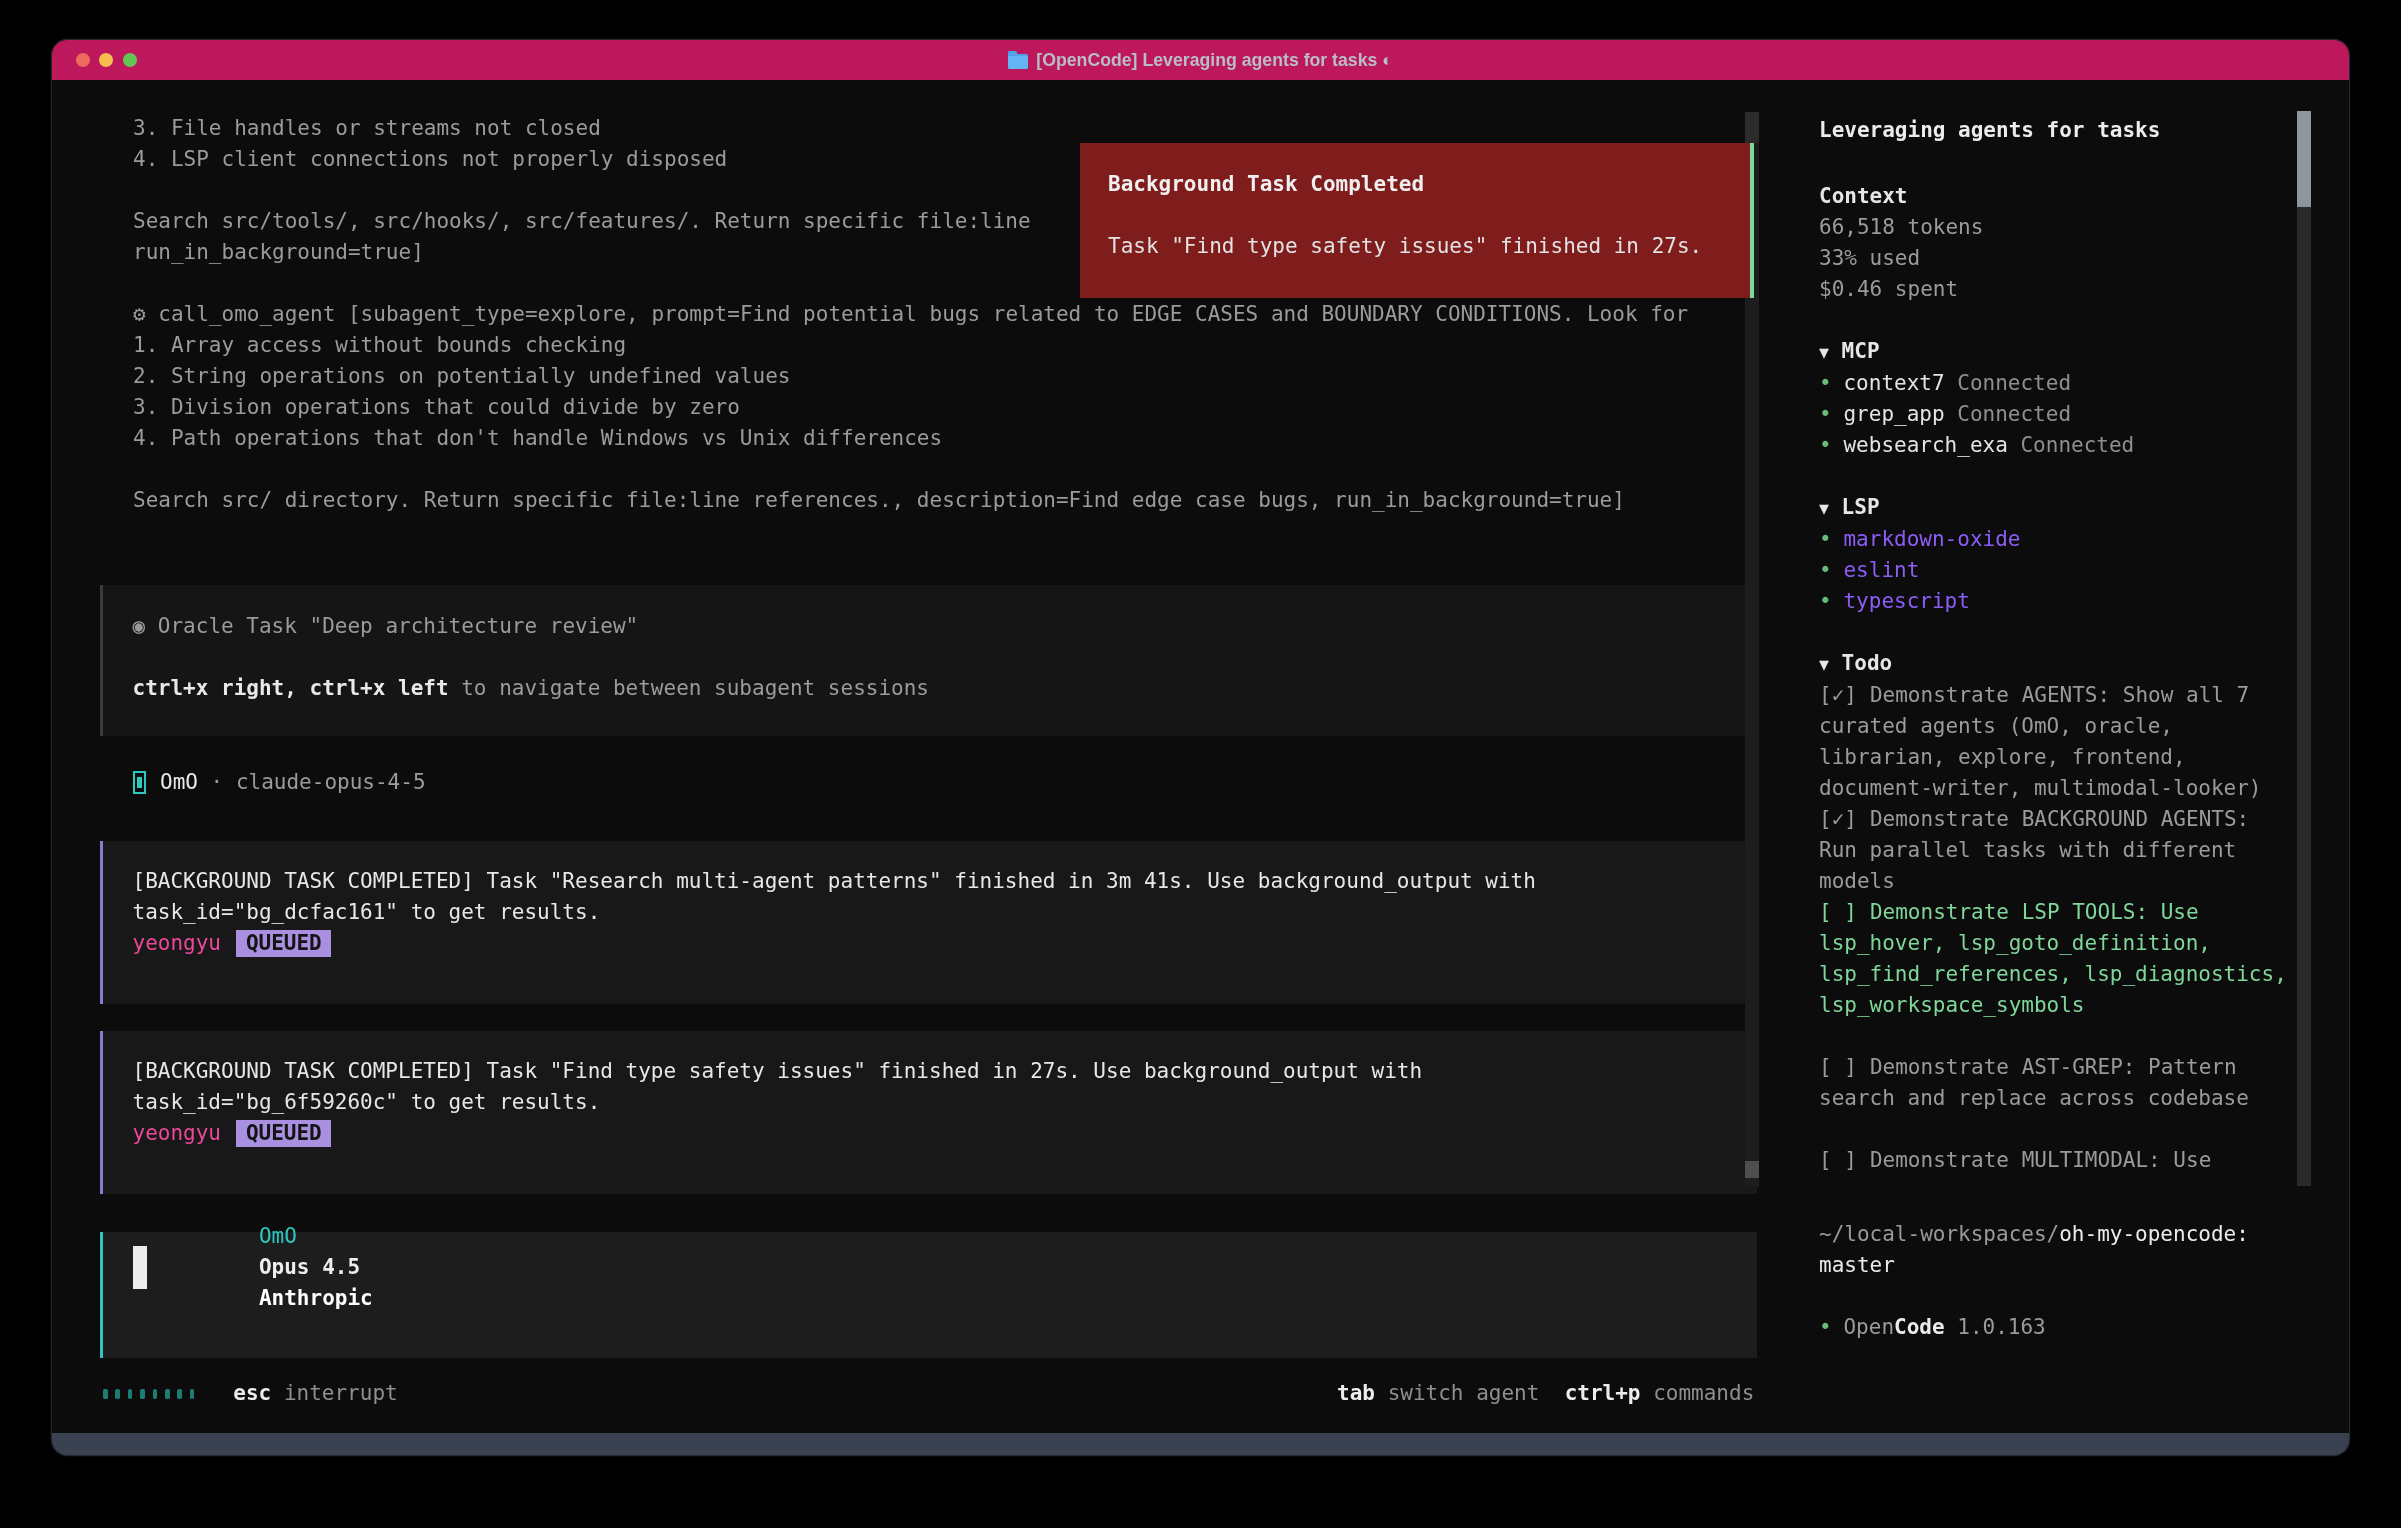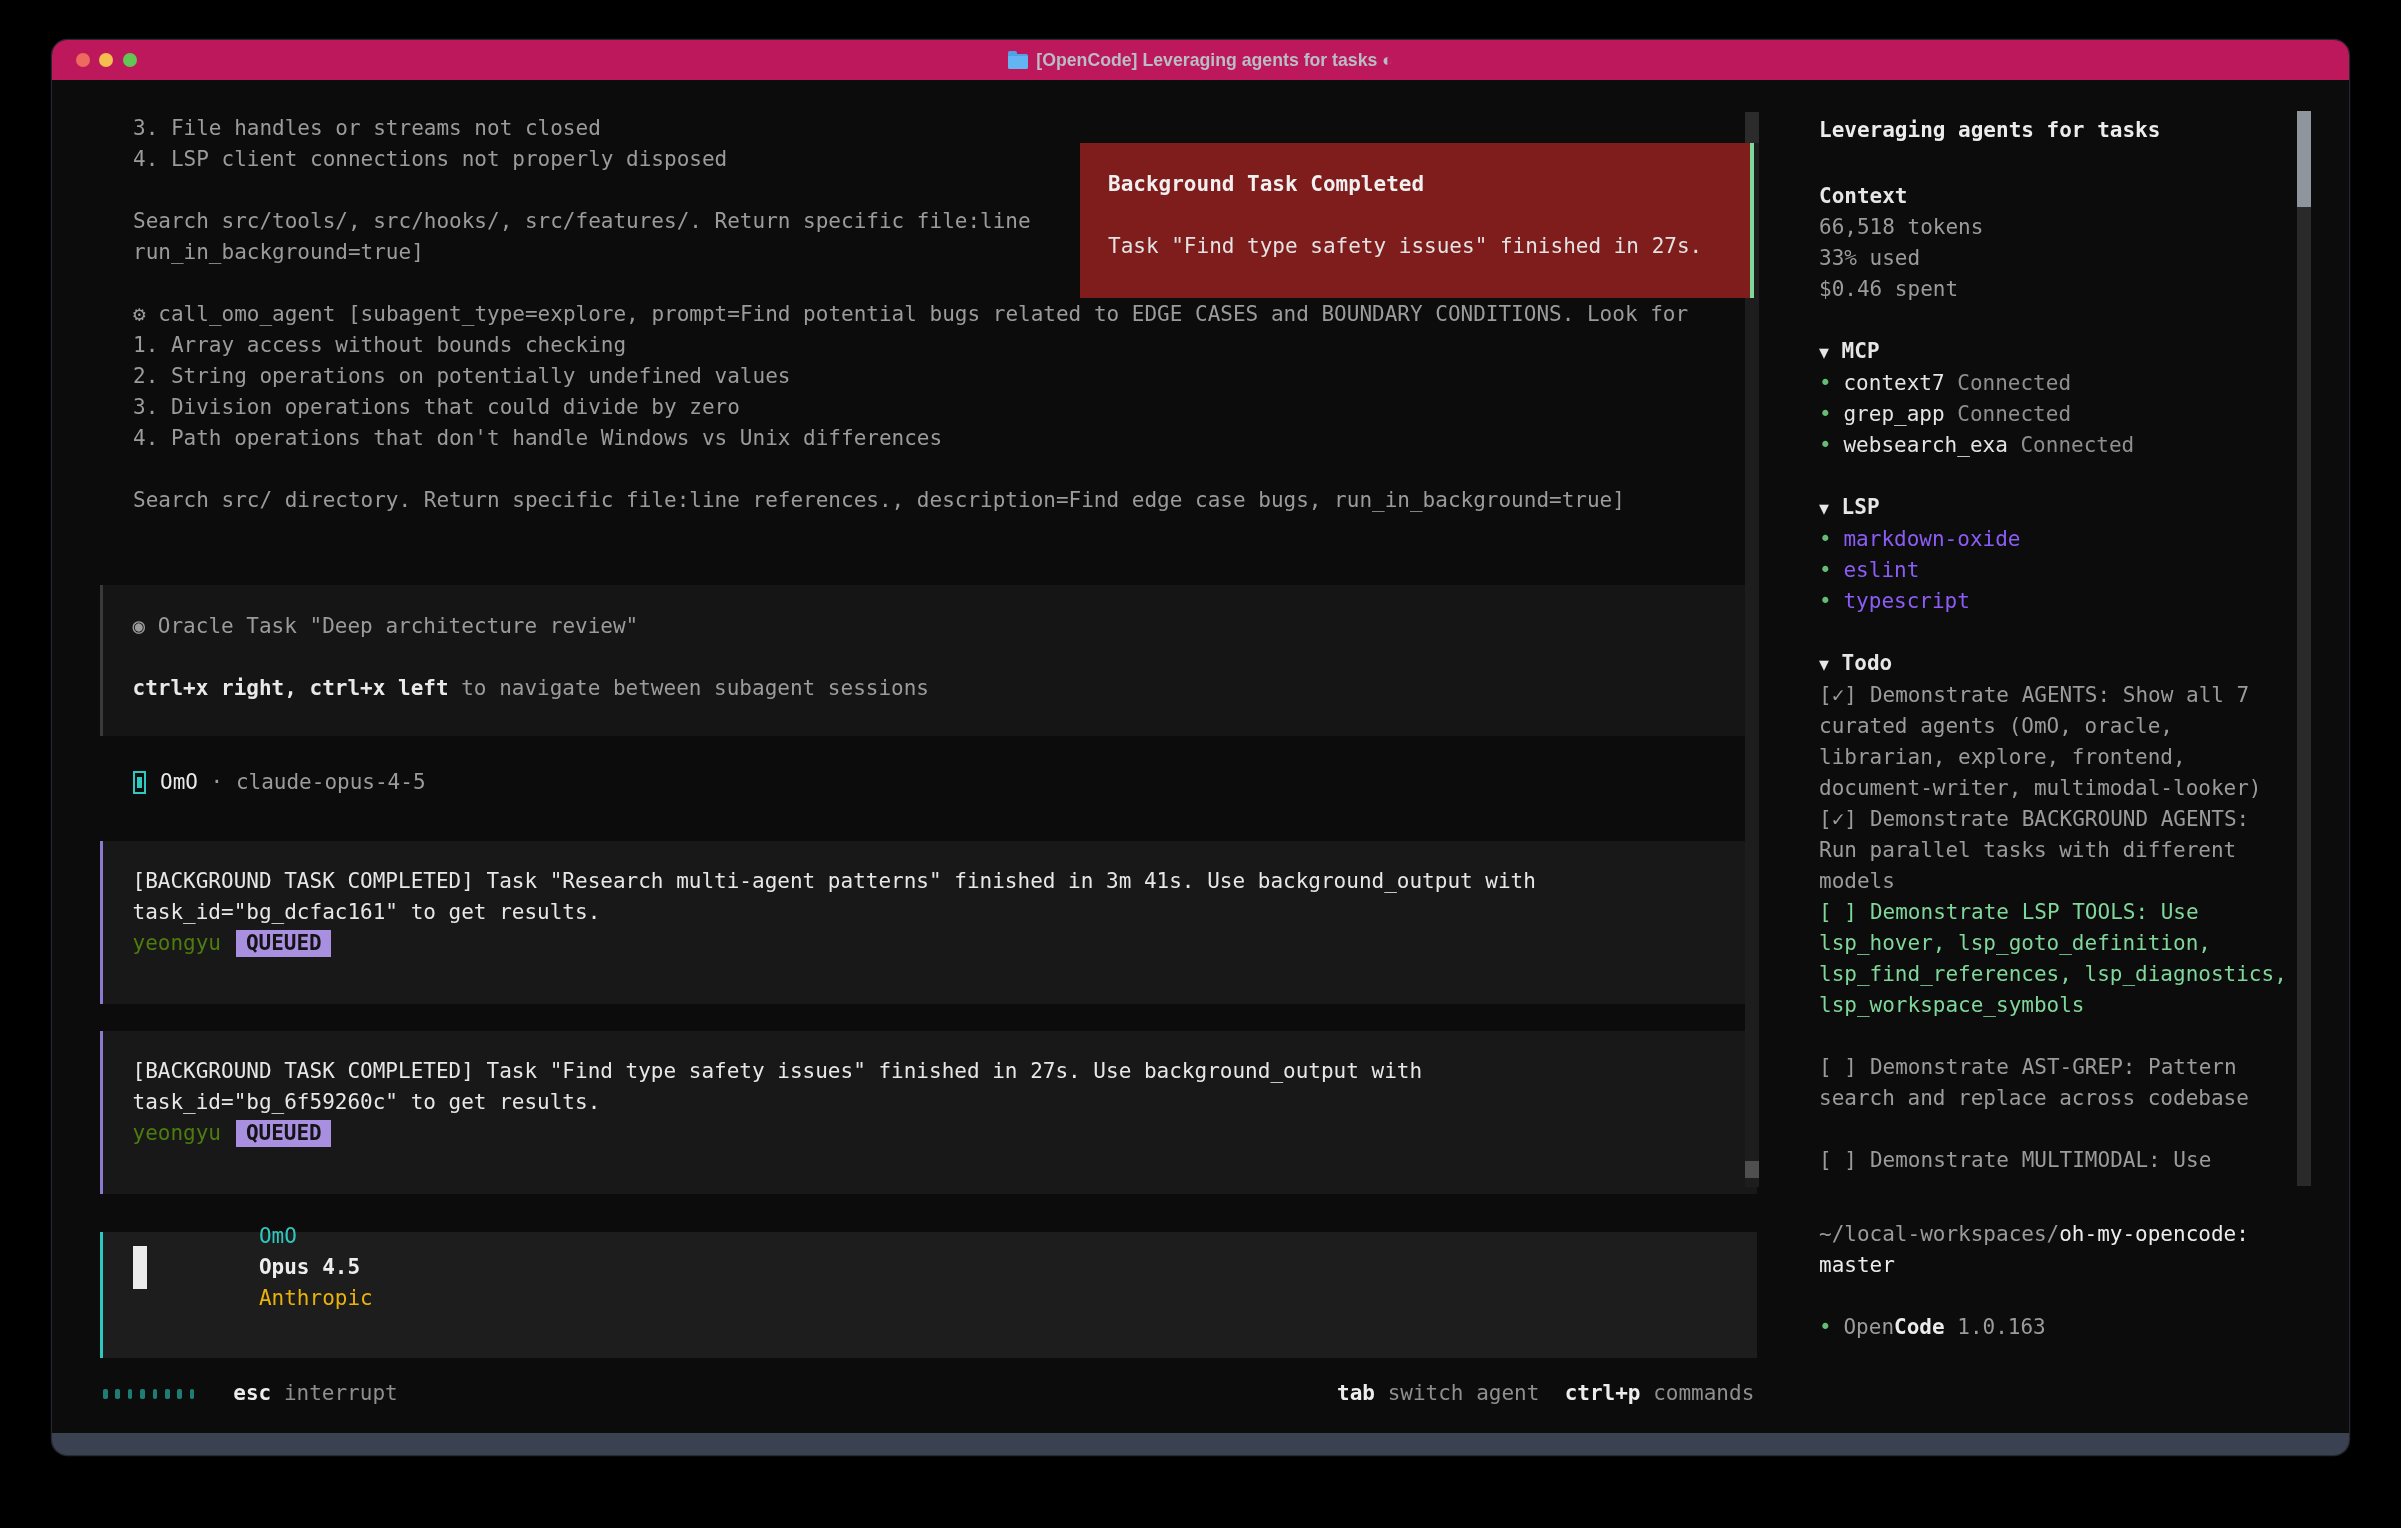--- a/index.html
+++ b/index.html
@@ -62,33 +62,33 @@
     display:flex; align-items:center; justify-content:center; }
   .omo-ico i { display:block; width:5.9px; height:10.6px; background:#2cc9c0; }
 
   .taskbox {
     position:absolute; left:48px; width:1657px; height:163px;
     background:#181818; border-left:3.5px solid #8d7ad0; padding:25px 0 0 29.5px;
   }
   .taskbox.t1 { top:761px; } .taskbox.t2 { top:951px; }
   .taskbox .l { white-space:pre; color:#e7e7e7; }
   .taskbox .meta { display:flex; align-items:center; height:31px; }
-  .taskbox .user { color:#4d7c0f;text-align:center; }
+  .taskbox .user { color:#ec4899;text-align:center; }
   .badge { background:#a98fe0; color:#141414; font-weight:bold; padding:0 9.5px;
     margin-left:15.4px; height:27px; display:flex; align-items:center; }
 
   .inputbox {
     position:absolute; left:48px; top:1152px; width:1657px; height:126px;
     background:#1d1d1d; border-left:3.5px solid #2cc9c0; padding:14px 0 0 29.5px;
   }
   .cursor { width:14px; height:43px; background:#ededed; }
   .inputmeta { position:absolute; left:29.5px; bottom:13px; white-space:pre; }
   .inputmeta .agent { color:#2cc9c0; }
   .inputmeta .model { color:#ededed; font-weight:bold; }
-  .inputmeta .prov { color:#eab308; }
+  .inputmeta .prov { color:#ffffff;font-weight:bold; }
 
   .statusrow { position:absolute; left:51px; right:4.7px; top:1298px; height:31px;
     display:flex; align-items:center; }
   .dots { display:flex; gap:7.7px; margin-right:39px; }
   .dots i { width:4.7px; height:10px; border-radius:1.8px; background:#1d7d72; }
   .key { color:#ededed; font-weight:bold; }
   .keylabel { color:#8f8f8f; }
   .statusright { margin-left:auto; white-space:pre; }
 
   .mscroll { position:absolute; left:1693px; top:32px; width:13.6px; height:1075px;

